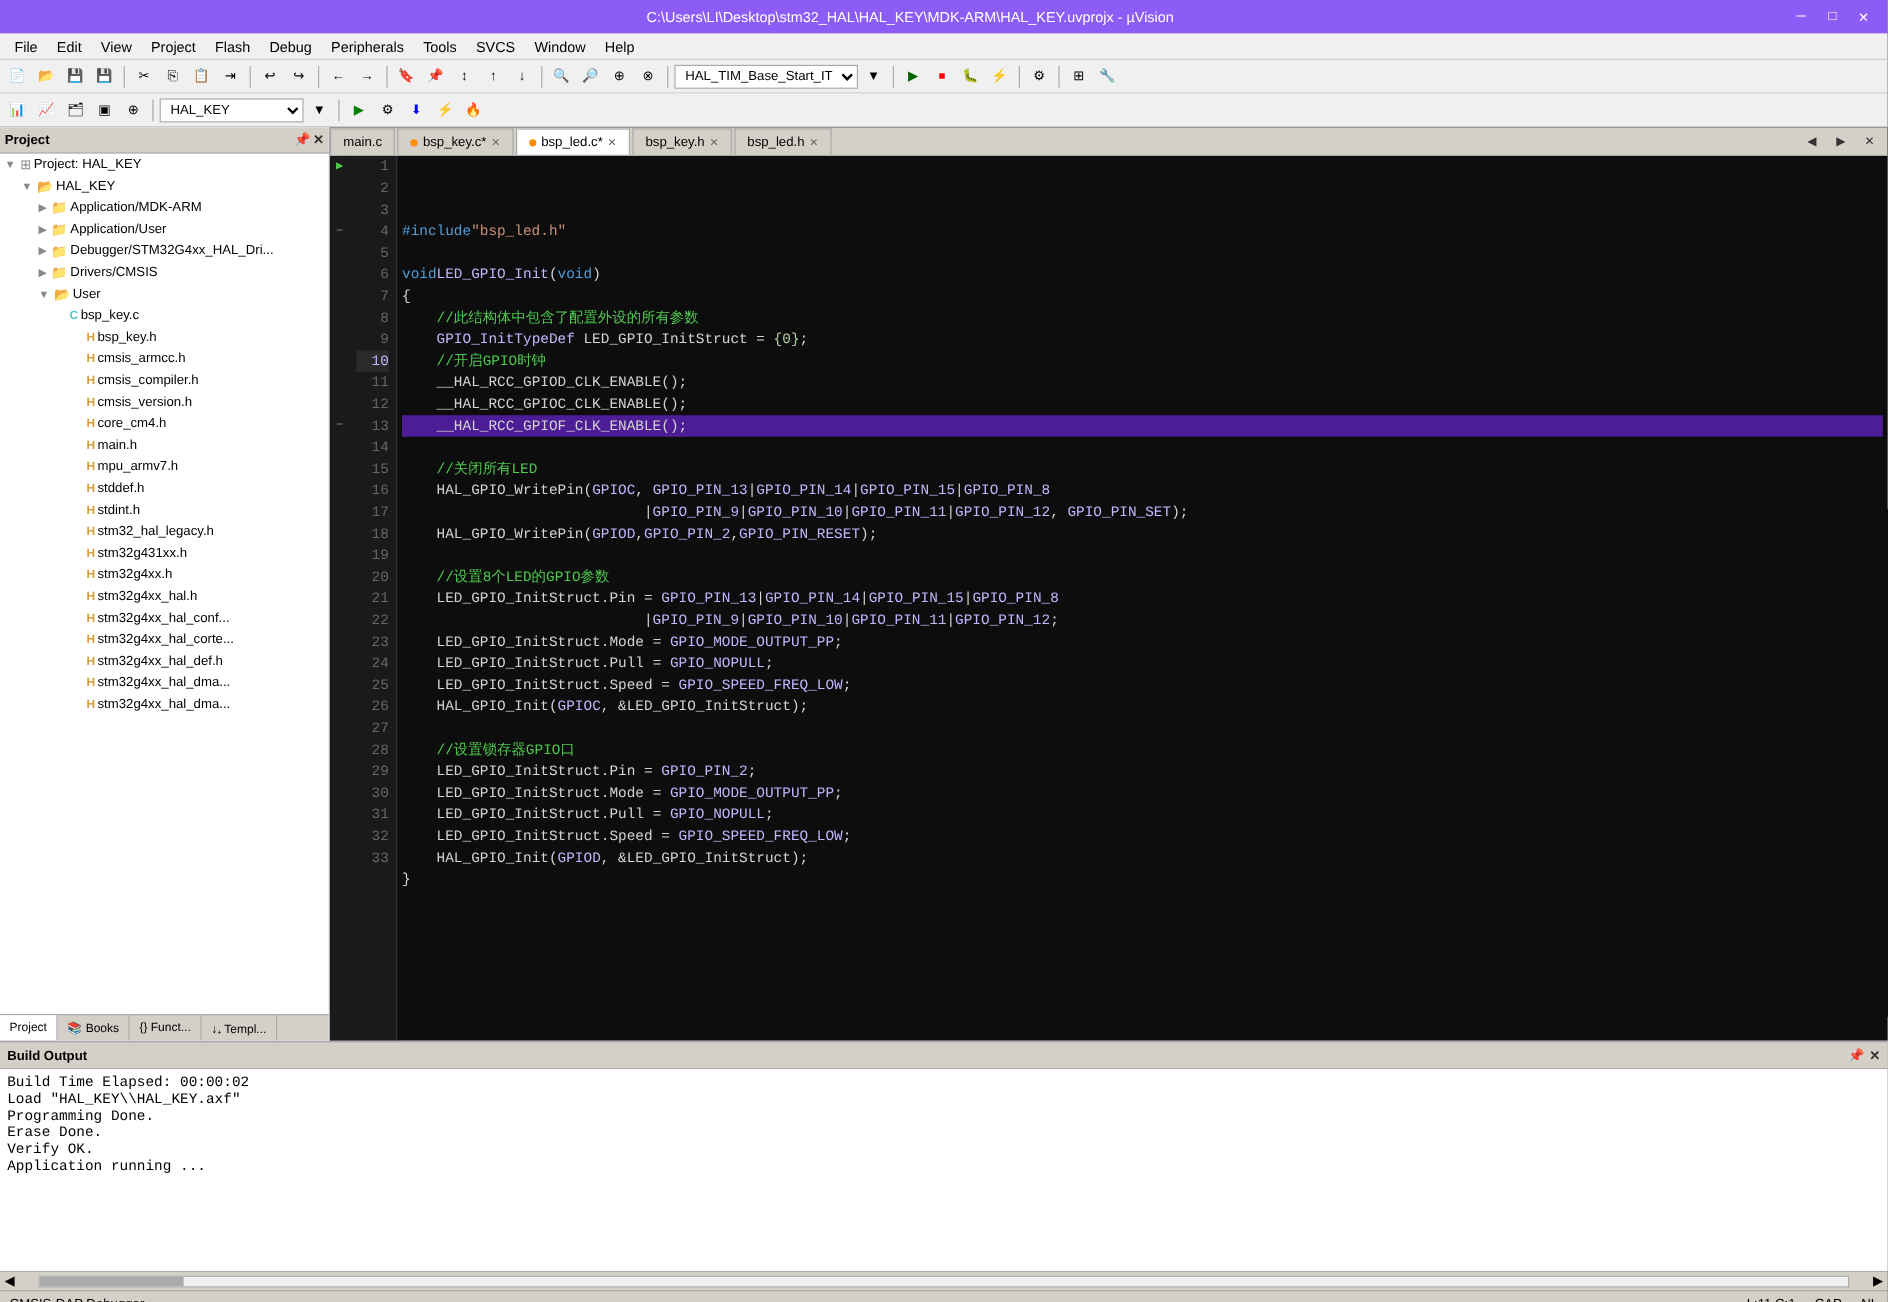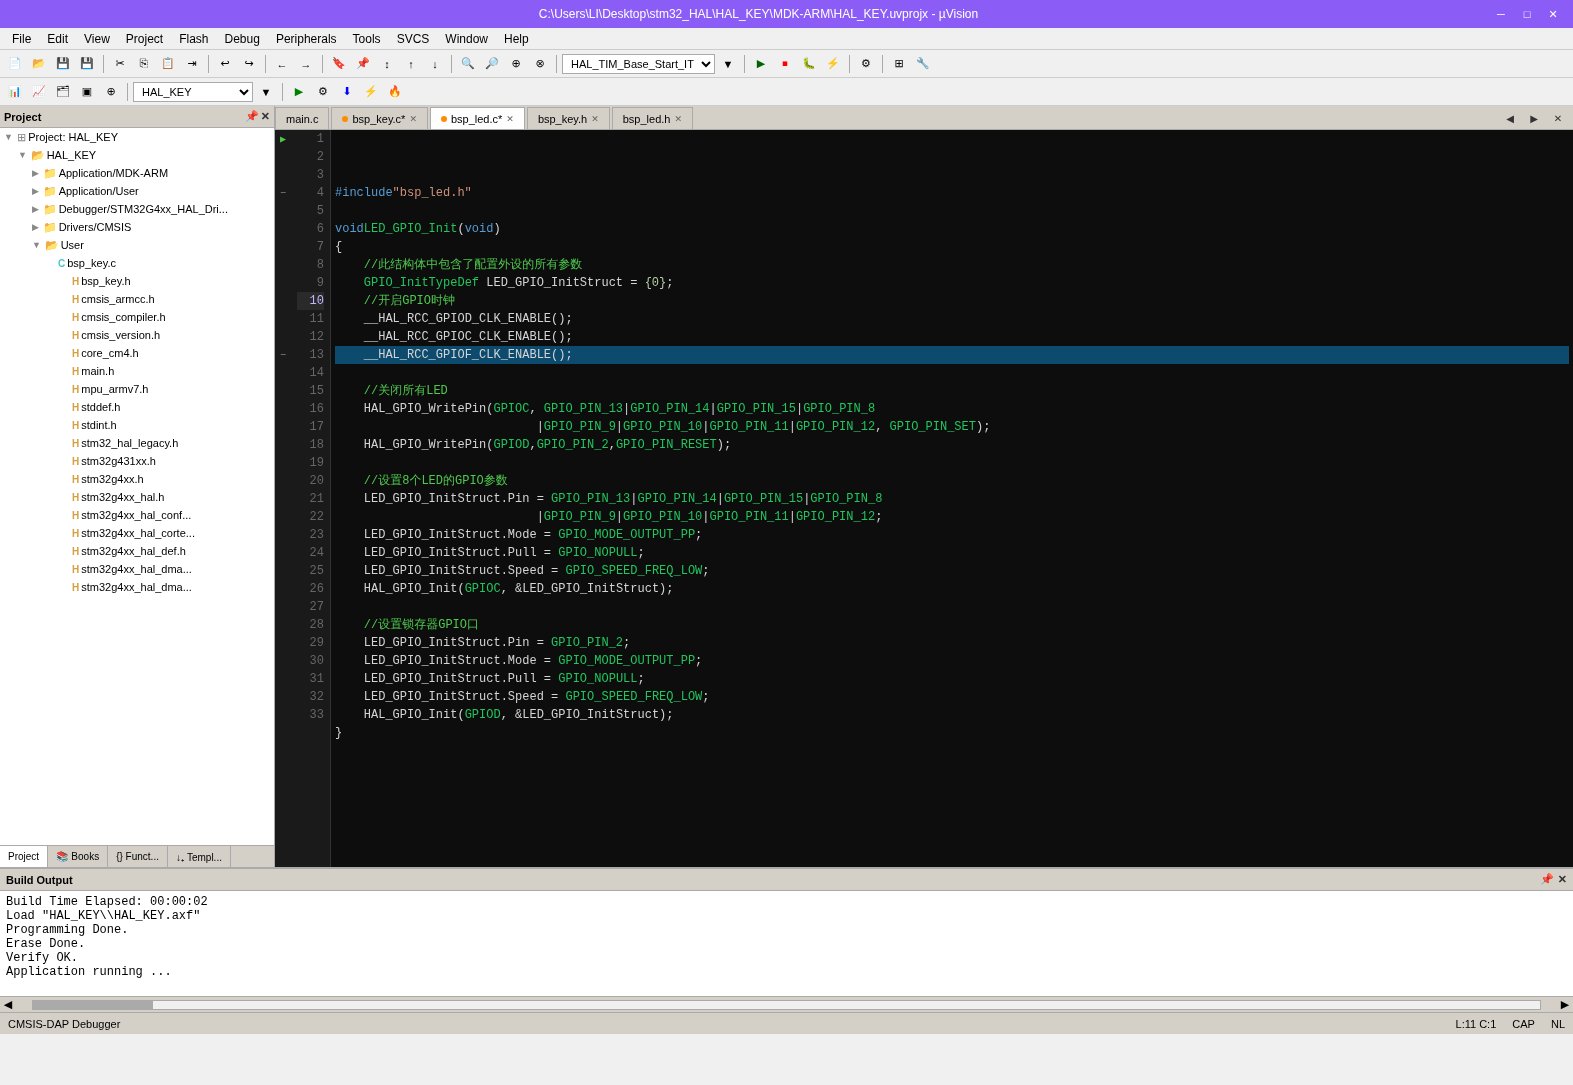--- a/index.html
+++ b/index.html
@@ -190,31 +190,31 @@
     #line-numbers .ln.current { background: #2a2a2a; color: #c4b5fd; }
     #code-content {
       flex: 1;
       padding: 0 4px;
       font-size: 12px;
       line-height: 18px;
       overflow: visible;
       white-space: pre;
     }
     .code-line { height: 18px; display: flex; align-items: center; }
-    .code-line.highlighted { background: #0c4a6e; }
+    .code-line.highlighted { background: #4c1d95; }
     .c-white { color: #d4d4d4; }
-    .c-cyan { color: #22c55e; }
+    .c-cyan { color: #c4b5fd; }
     .c-string { color: #ce9178; }
     .c-keyword { color: #569cd6; }
     .c-comment { color: #4ec94e; }
     .c-num { color: #b5cea8; }
     
     
     #build-output {
-      height: 129px;
+      height: 192px;
       background: #fff;
       border-top: 2px solid #aaa;
       display: flex;
       flex-direction: column;
     }
     #build-header {
       background: #d4d0c8;
       height: 22px;
       display: flex;
       align-items: center;

